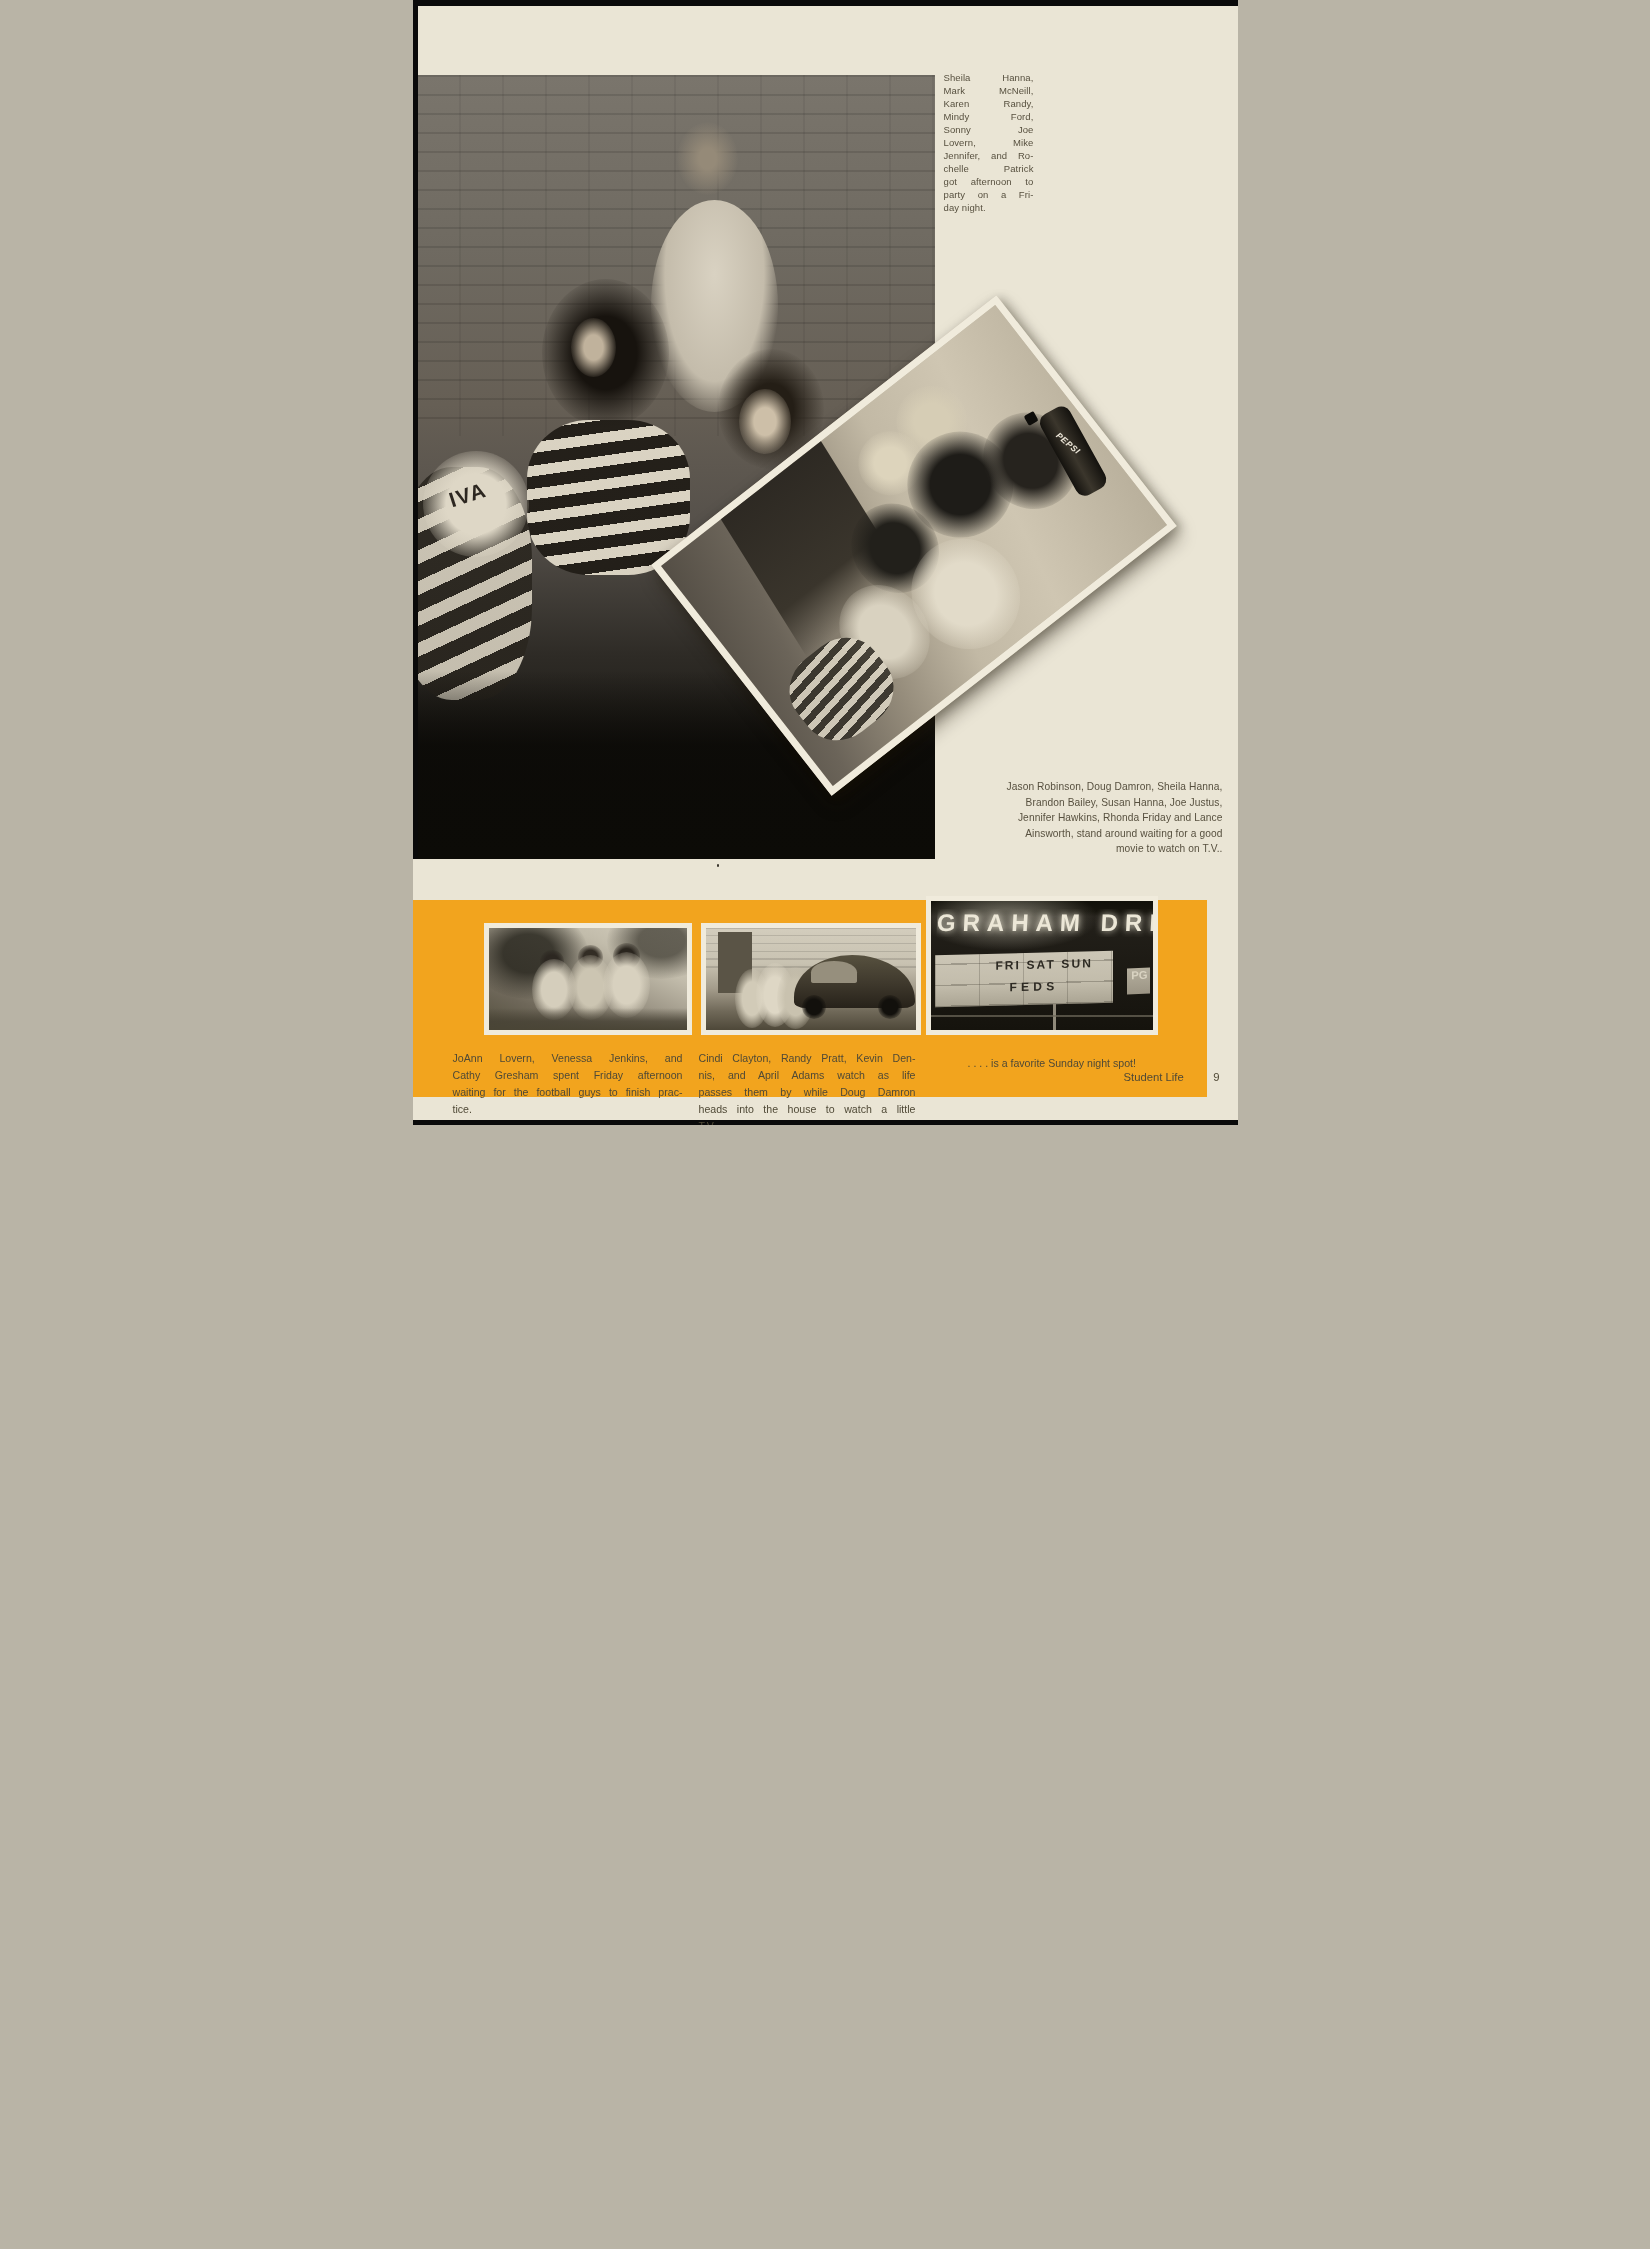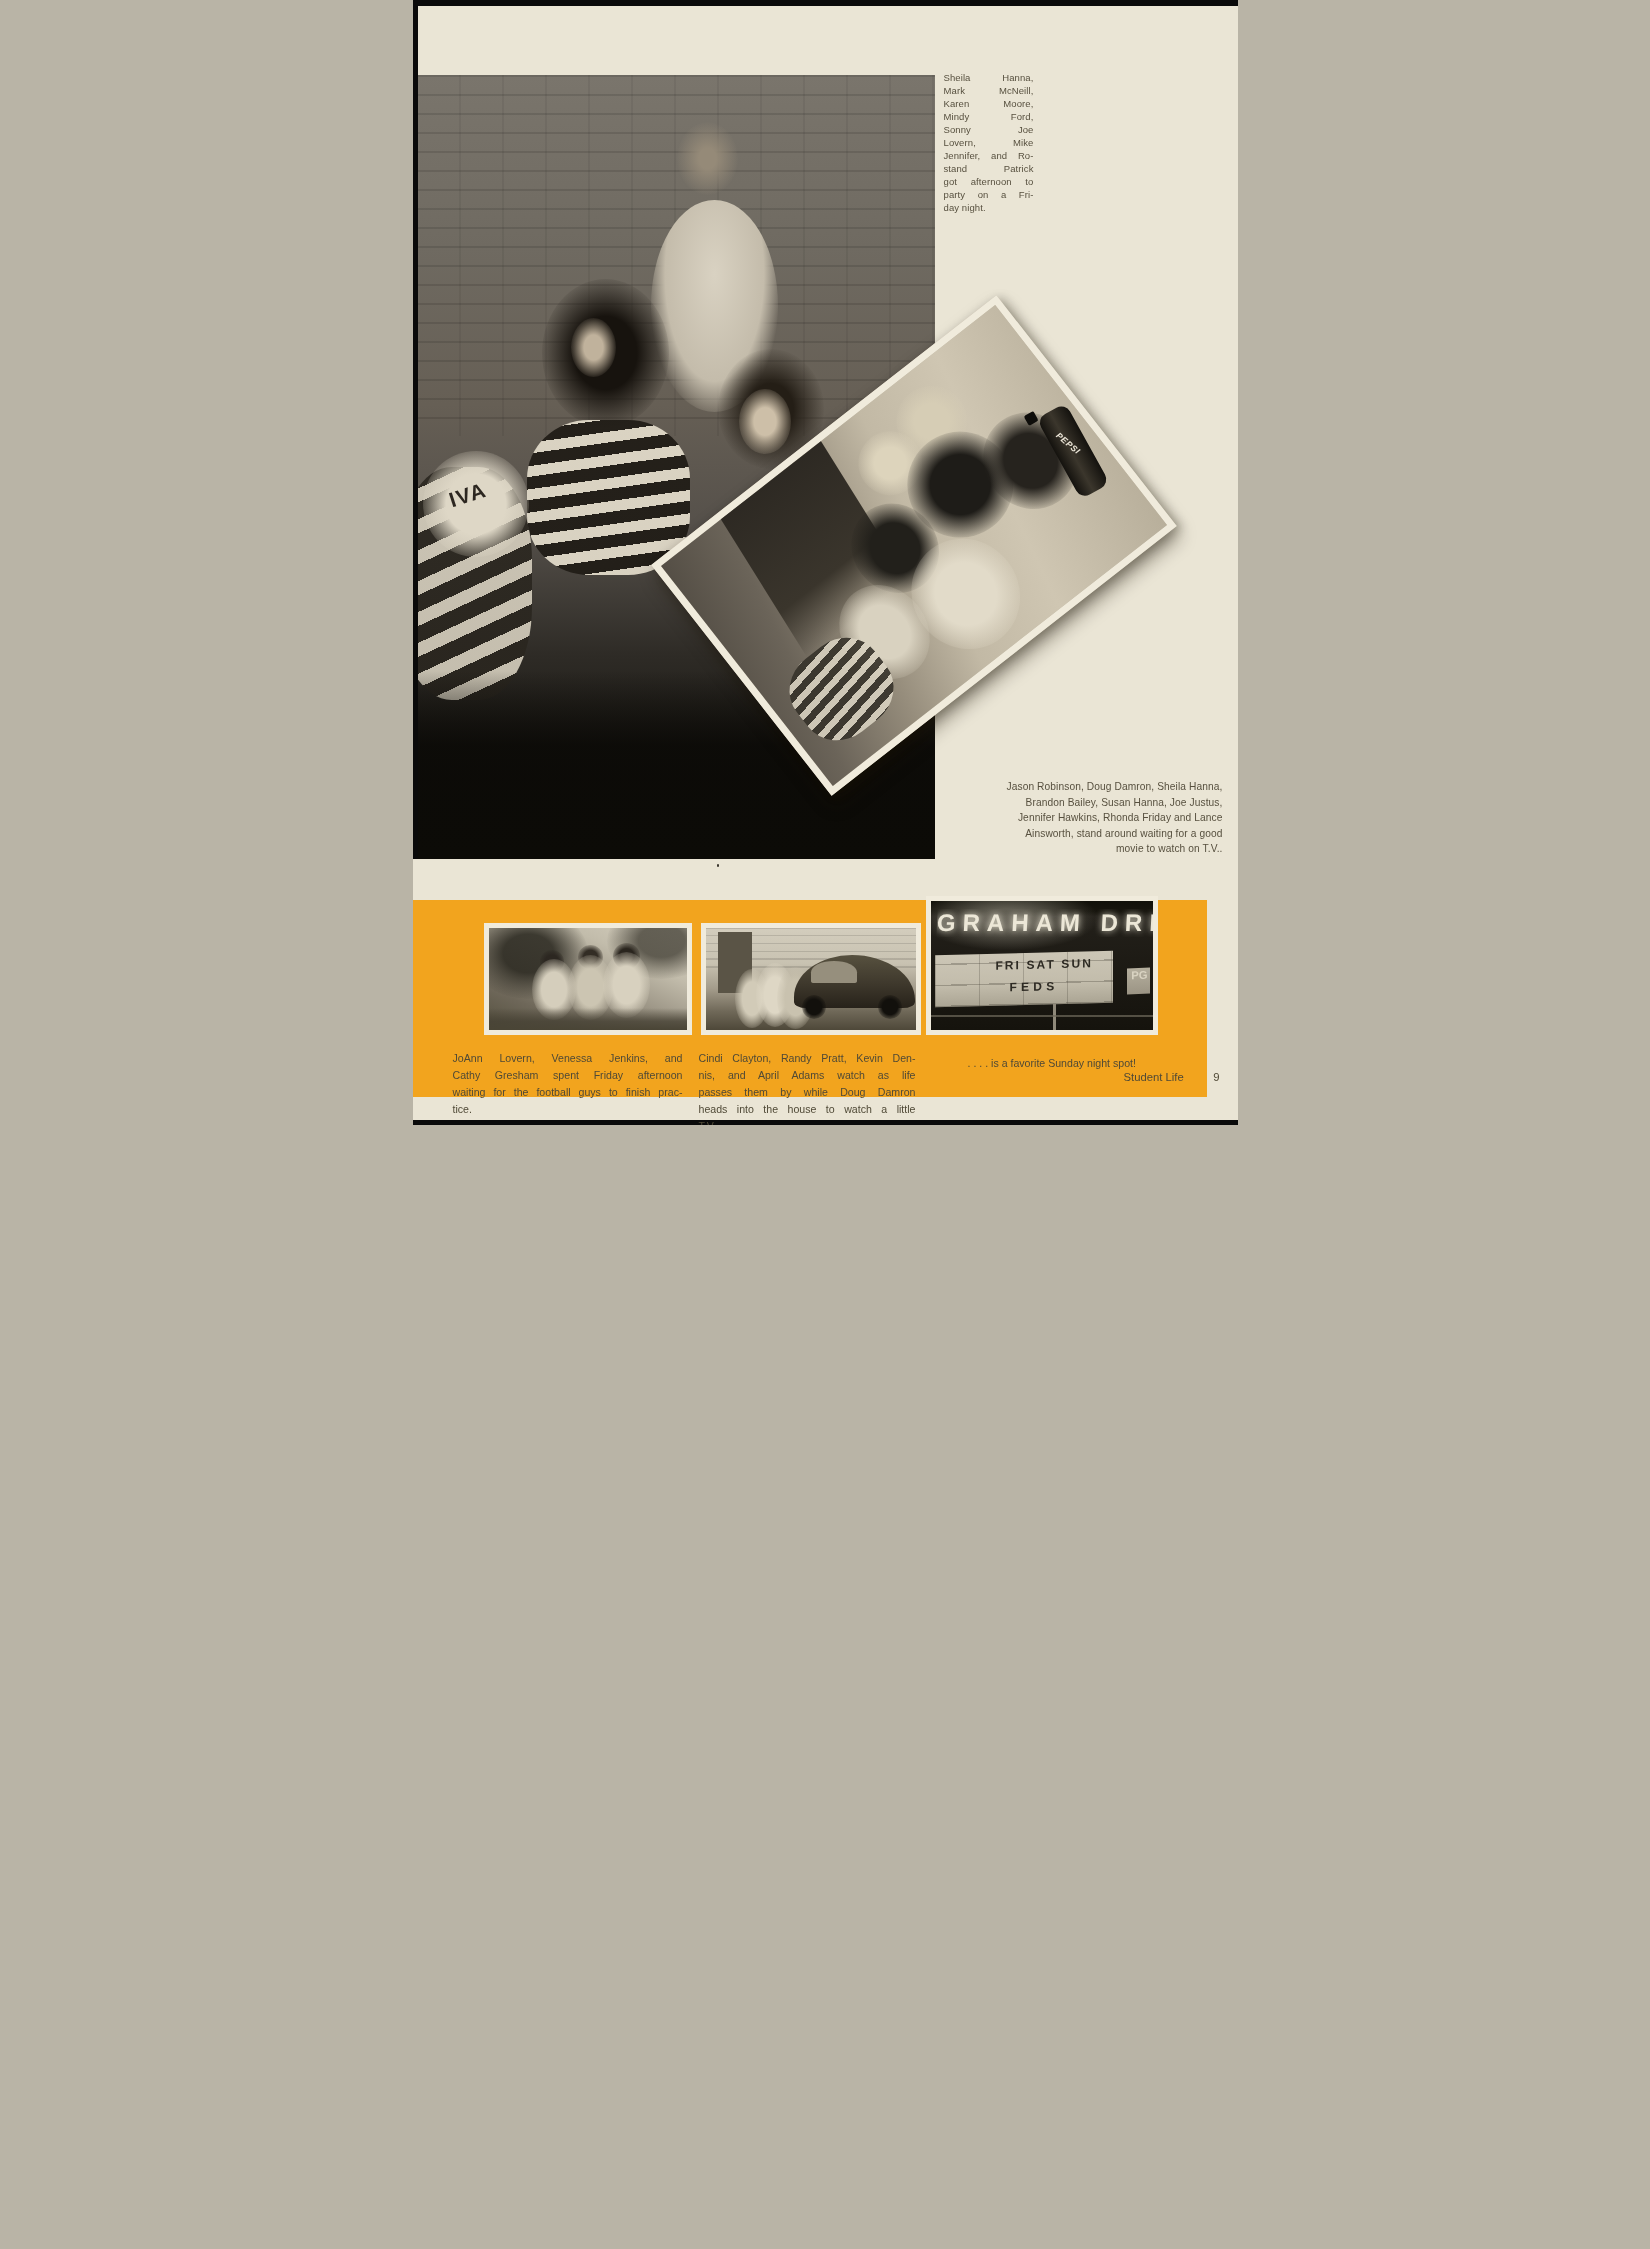--- a/index.html
+++ b/index.html
@@ -172,26 +172,26 @@
     <div class="blob mp-shirt"></div>
     <span class="mp-shirt-text">IVA</span>
     <div class="mp-dark-bottom"></div>
   </div>
 
   <div class="after-dot"></div>
 
   <div class="caption caption-top-right just">
       <div class="cap-line">Sheila Hanna,</div>
       <div class="cap-line">Mark McNeill,</div>
-      <div class="cap-line">Karen Moore,</div>
+      <div class="cap-line">Karen Randy,</div>
       <div class="cap-line">Mindy Ford,</div>
       <div class="cap-line">Sonny Joe</div>
       <div class="cap-line">Lovern, Mike</div>
       <div class="cap-line">Jennifer, and Ro-</div>
-      <div class="cap-line">stand Patrick</div>
+      <div class="cap-line">chelle Patrick</div>
       <div class="cap-line">got afternoon to</div>
       <div class="cap-line">party on a Fri-</div>
       <div class="cap-line">day night.</div>
     </div>
 
   <div class="tilted-photo">
     <div class="tilted-inner">
       <div class="tp-door"></div>
       <div class="blob tp-blonde1"></div>
       <div class="blob tp-blonde2"></div>

